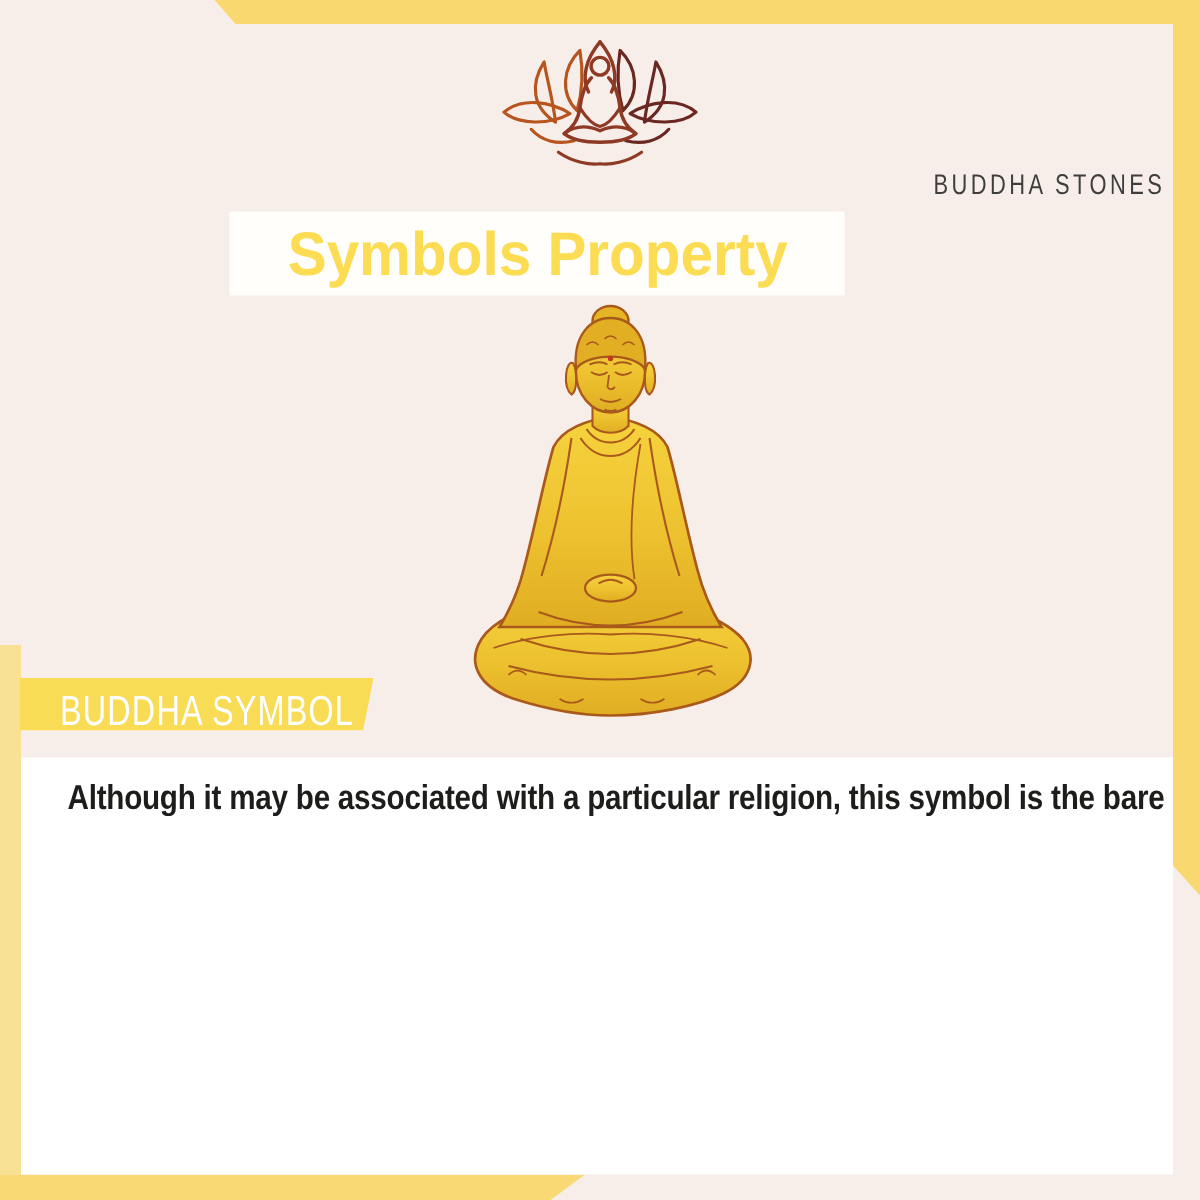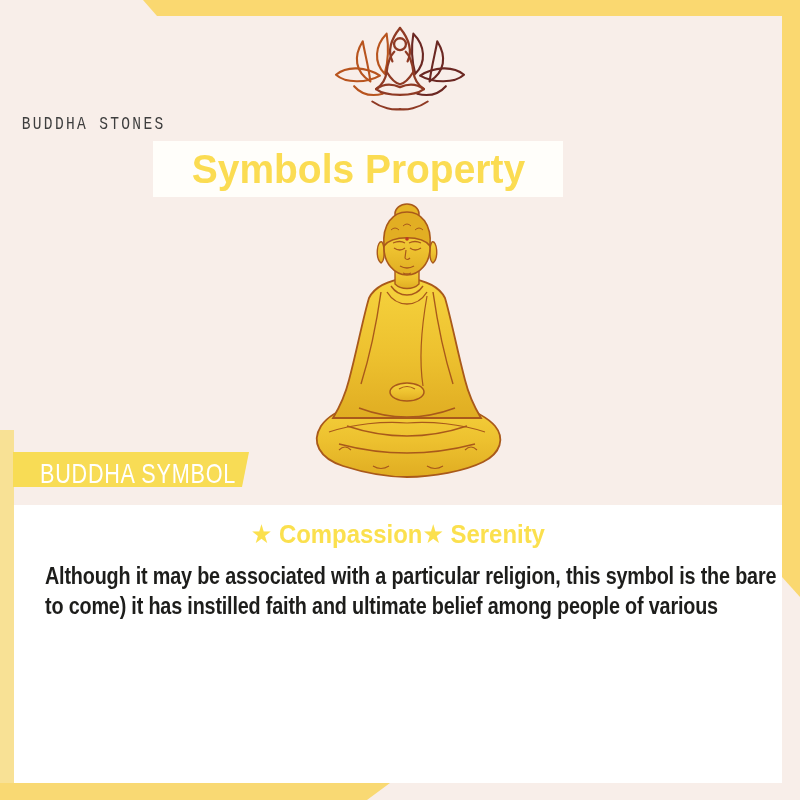--- a/index.html
+++ b/index.html
@@ -12,22 +12,22 @@
   .ribbon-top    { position:absolute; left:143px; top:0; width:657px; height:16px; background:#FAD870;
                    clip-path:polygon(0 0,657px 0,657px 16px,14px 16px); }
   .ribbon-right  { position:absolute; left:782px; top:0; width:18px; height:597px; background:#FAD870;
                    clip-path:polygon(0 0,18px 0,18px 597px,0 577px); }
   .ribbon-left   { position:absolute; left:0; top:430px; width:14px; height:370px; background:#F8E195; }
   .ribbon-bottom { position:absolute; left:0; top:783px; width:390px; height:17px; background:#F9D973;
                    clip-path:polygon(0 0,390px 0,367px 17px,0 17px); }
 
   .logo { position:absolute; left:325px; top:26px; width:150px; height:86px; }
   .brand-name {
-    position:absolute; left:0; top:113px; width:800px; text-align:left;
-    font-family:Liberation Mono, monospace;
+    position:absolute; left:0; top:113px; width:800px; text-align:right;
+    font-family:Liberation Sans, sans-serif;
     font-size:19px; letter-spacing:3px; color:#3E3E3E;
   }
   .title-banner {
     position:absolute; left:153px; top:141px; width:410px; height:56px;
     background:#FFFEFA; display:flex; align-items:center; justify-content:center;
   }
   .title-text {
     display:inline-block; transform-origin:center center;
     font-size:41px; font-weight:bold; color:#FBDC52; white-space:nowrap;
   }
@@ -140,22 +140,18 @@
     <path d="M56,208 Q104,226 152,208 M44,226 Q104,246 164,226 M36,244 Q104,262 172,244" stroke="#A9591B" stroke-width="1.4" fill="none"></path>
     <path d="M26,232 C50,224 80,221 104,223 M182,232 C158,224 128,221 104,223" stroke="#A9591B" stroke-width="1.2" fill="none"></path>
     <path d="M36,250 q6,-6 12,0 M162,250 q6,-6 12,0 M70,266 q8,5 16,0 M124,266 q8,5 16,0" stroke="#A9591B" stroke-width="1.1" fill="none"></path>
   </svg>
 
   <div class="label-ribbon">
     <span class="label-text" style="transform: scaleX(0.771);">BUDDHA SYMBOL</span>
   </div>
 
   <div class="panel">
-    <div class="props-heading">
-      <span style="transform: scaleX(0.92);">★ Compassion★ Serenity</span>
-    </div>
     <div class="para">
       <div class="para-line"><span style="transform: scaleX(0.86);">Although it may be associated with a particular religion, this symbol is the bare</span></div>
-      <div class="para-line"><span style="transform: scaleX(0.86);">to come) it has instilled faith and ultimate belief among people of various</span></div>
     </div>
   </div>
 
 </div>
 
 </body></html>

